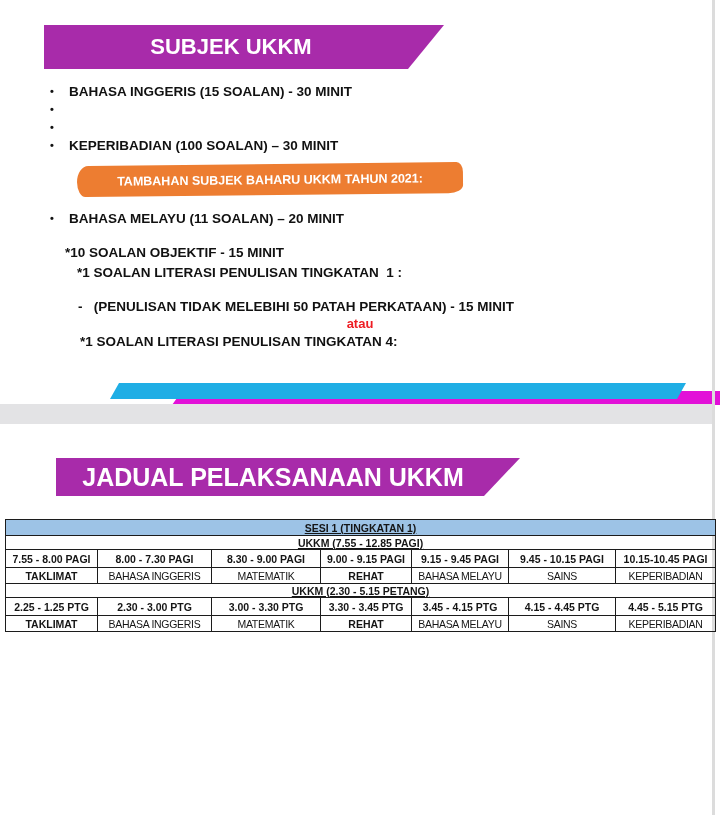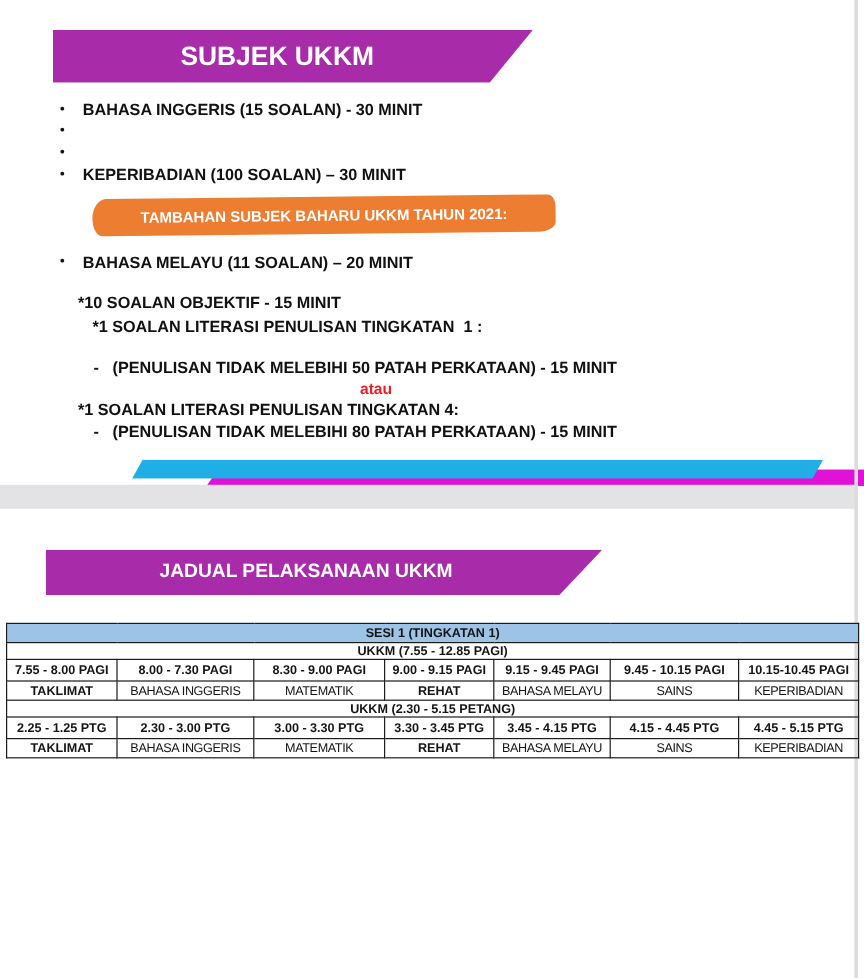--- a/index.html
+++ b/index.html
@@ -5,54 +5,54 @@
   html,body{margin:0;padding:0;background:#fff;}
   .canvas{position:relative;width:720px;height:815px;background:#ffffff;overflow:hidden;
           font-family:"Liberation Sans",sans-serif;color:#111;}
   .abs{position:absolute;}
 
   
   .banner{background:var(--banner_magenta);color:#fff;font-weight:bold;
           display:flex;align-items:center;justify-content:center;}
   .banner1{left:44px;top:25px;width:400px;height:44px;font-size:22px;
            clip-path:polygon(0 0,100% 0,calc(100% - 36px) 100%,0 100%);padding-right:26px;box-sizing:border-box;}
-  .banner2{left:38px;top:458px;width:464px;height:38px;font-size:16px;
+  .banner2{left:56px;top:458px;width:464px;height:38px;font-size:25px;
            clip-path:polygon(0 0,100% 0,calc(100% - 36px) 100%,0 100%);padding-right:30px;box-sizing:border-box;}
 
   
   .blist{left:48px;top:82px;width:600px;}
   .bitem{display:flex;height:18px;align-items:center;font-weight:bold;font-size:13.5px;}
   .dot{width:19px;font-size:11px;text-align:left;padding-left:2px;}
   .bitem2{left:48px;top:209px;width:600px;}
   .note{font-weight:bold;font-size:13.5px;white-space:pre;}
   .n-obj{left:65px;top:245px;}
   .n-l1{left:65px;top:265px;margin-left:12px;}
   .n-l1d{left:78px;top:299px;}
-  .n-atau{left:300px;top:316px;width:120px;text-align:left;color:var(--atau_red);font-size:13px;}
-  .n-l4{left:65px;top:334px;}
+  .n-atau{left:300px;top:316px;width:120px;text-align:center;color:var(--atau_red);font-size:13px;}
+  .n-l4{left:80px;top:334px;}
   .n-l4d{left:78px;top:352px;}
 
   
   .highlight{left:77px;top:164px;width:386px;height:31px;background:var(--highlight_orange);
              color:#fff;font-weight:bold;font-size:12.5px;display:flex;align-items:center;justify-content:center;
              border-radius:14px 8px 18px 10px / 20px 12px 10px 18px;transform:rotate(-0.6deg);}
 
   
   .stripe-magenta{left:172px;top:391px;width:548px;height:14px;background:var(--stripe_magenta);
                   clip-path:polygon(10px 0,100% 0,100% 100%,0 100%);}
   .stripe-cyan{left:110px;top:383px;width:576px;height:16px;background:var(--stripe_cyan);
                clip-path:polygon(9px 0,100% 0,calc(100% - 9px) 100%,0 100%);}
   .divider{left:0;top:404px;width:713px;height:20px;background:var(--divider_gray);}
   .edge-line{left:712px;top:0;width:3px;height:815px;background:#dcdcdc;}
 
   
   .sched{left:5px;top:519px;width:710px;border-collapse:collapse;table-layout:fixed;
          font-size:10.5px;color:#151515;}
   .sched td{border:1.5px solid #1c1c1c;text-align:center;padding:0;overflow:hidden;white-space:nowrap;}
-  .sched .hdr{font-weight:bold;}
+  .sched .hdr{font-weight:bold;text-decoration:underline;}
   .r-sesi1{background:var(--sesi1_blue);}
   .r-sesi2{background:var(--sesi2_green);}
   .r-h16 td{height:15px;} .r-h15 td{height:13px;} .r-h18 td{height:17px;} .r-h17 td{height:15px;}
   .t{font-weight:bold;}
   .subj{font-weight:normal;letter-spacing:-0.3px;}
   .subj.b{font-weight:bold;letter-spacing:0;}
 </style>
 </head>
 <body>
 
@@ -86,21 +86,20 @@
   <div class="abs bitem bitem2">
     <span class="dot">•</span>
     <span>BAHASA MELAYU (11 SOALAN) – 20 MINIT</span>
   </div>
 
   <div class="abs note n-obj">*10 SOALAN OBJEKTIF - 15 MINIT</div>
   <div class="abs note n-l1">*1 SOALAN LITERASI PENULISAN TINGKATAN  1 :</div>
   <div class="abs note n-l1d">-   (PENULISAN TIDAK MELEBIHI 50 PATAH PERKATAAN) - 15 MINIT</div>
   <div class="abs note n-atau">atau</div>
   <div class="abs note n-l4">*1 SOALAN LITERASI PENULISAN TINGKATAN 4:</div>
-  <div class="abs note n-l4d">-   (PENULISAN TIDAK MELEBIHI 80 PATAH PERKATAAN) - 15 MINIT</div>
 
   <div class="abs stripe-magenta"></div>
   <div class="abs stripe-cyan"></div>
   <div class="abs divider"></div>
   <div class="abs edge-line"></div>
 
   <div class="abs banner banner2">
     <span>JADUAL PELAKSANAAN UKKM</span>
   </div>
 

